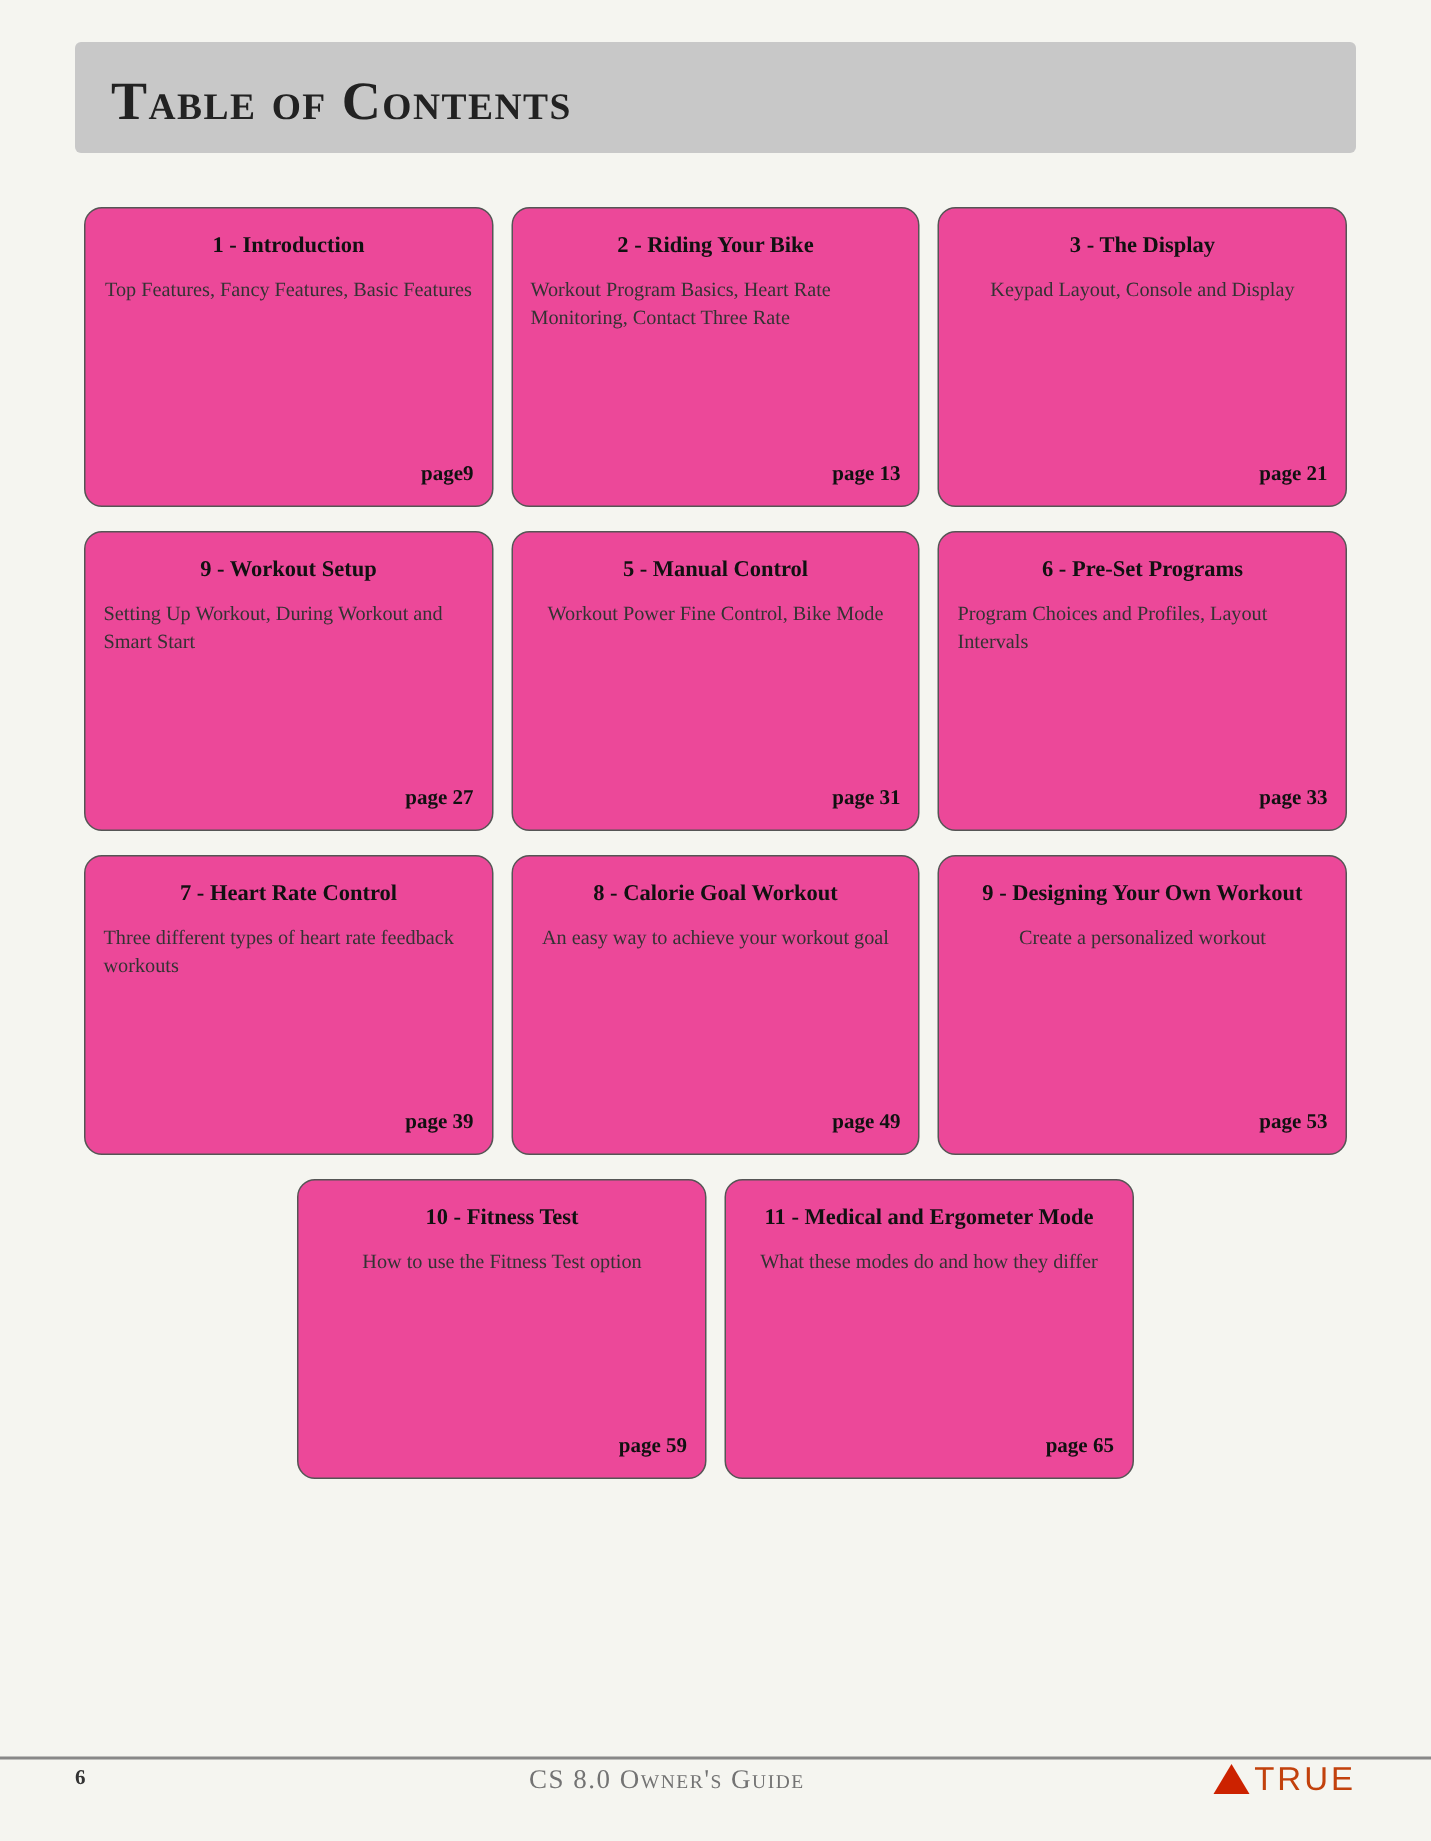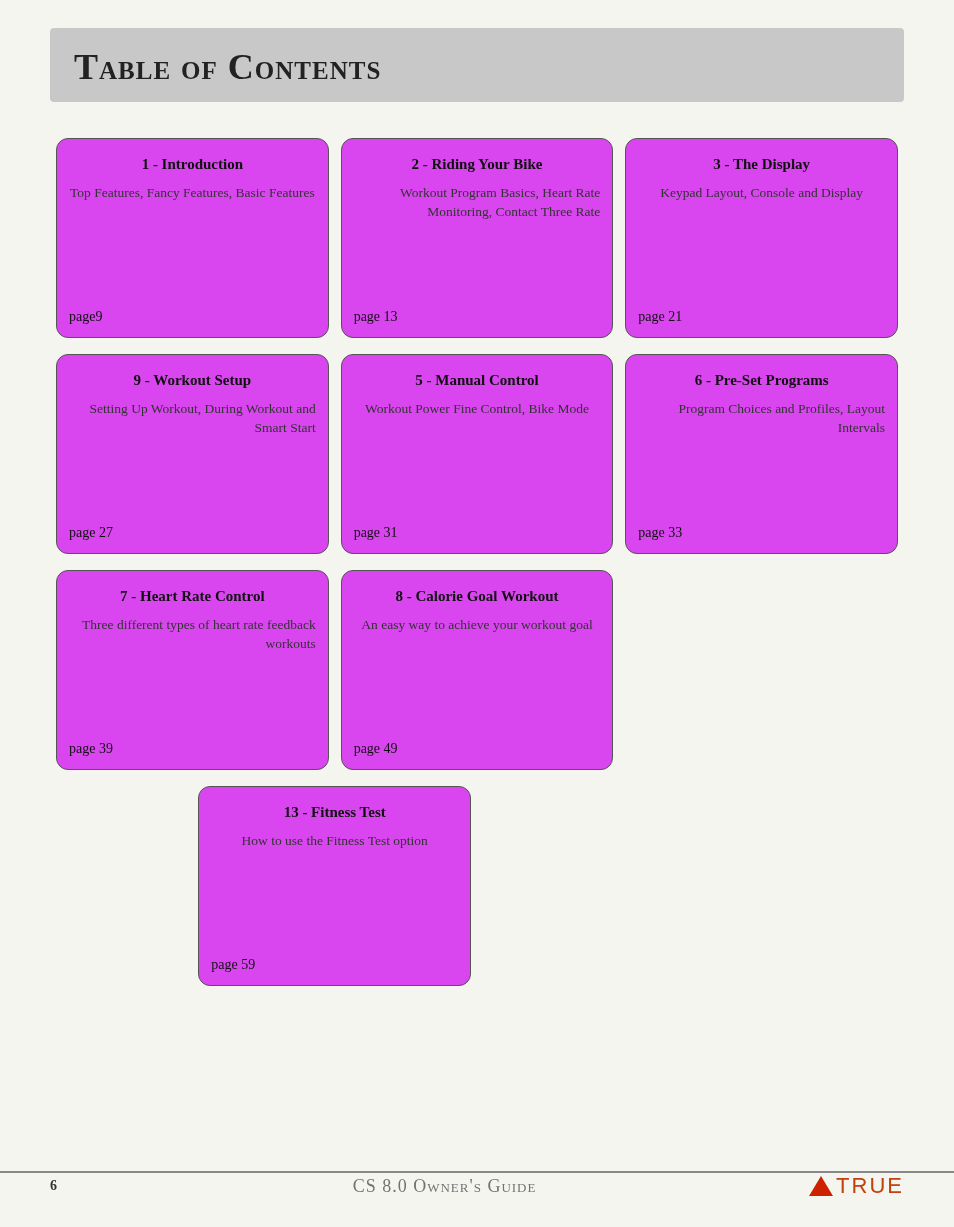--- a/index.html
+++ b/index.html
@@ -33,52 +33,52 @@
       letter-spacing: 1px;
       font-variant: small-caps;
     }
 
     
     .toc-card {
       border: 1.5px solid #555;
       border-radius: 12px;
       margin: 6px;
       padding: 16px 12px 12px 12px;
-      background: #d946ef;
+      background: #ec4899;
       text-align: center;
       display: flex;
       flex-direction: column;
       align-items: center;
       min-height: 200px;
     }
 
     .card-title {
       font-weight: bold;
       font-size: 15px;
       color: #111;
       margin-bottom: 8px;
       line-height: 1.3;
     }
 
     .card-desc {
       font-size: 13.5px;
       color: #333;
       line-height: 1.45;
       flex: 1;
-      text-align: right;
+      text-align: left;
     }
 
     .card-page {
-      font-weight: normal;
+      font-weight: bold;
       font-size: 14px;
       color: #111;
       margin-top: 12px;
       align-self: flex-end;
       width: 100%;
-      text-align: left;
+      text-align: right;
     }
 
     
     .grid-row {
       display: grid;
       grid-template-columns: repeat(3, 1fr);
       margin-bottom: 4px;
     }
     .grid-row-2col {
       display: grid;
@@ -186,27 +186,37 @@
     <div class="toc-card">
       <div class="card-title">7 - Heart Rate Control</div>
       <div class="card-desc">Three different types of heart rate feedback workouts</div>
       <div class="card-page">page 39</div>
     </div>
     <div class="toc-card">
       <div class="card-title">8 - Calorie Goal Workout</div>
       <div class="card-desc">An easy way to achieve your workout goal</div>
       <div class="card-page">page 49</div>
     </div>
+    <div class="toc-card">
+      <div class="card-title">9 - Designing Your Own Workout</div>
+      <div class="card-desc">Create a personalized workout</div>
+      <div class="card-page">page 53</div>
+    </div>
   </div>
 
   <div class="grid-row-2col">
     <div class="toc-card">
-      <div class="card-title">13 - Fitness Test</div>
+      <div class="card-title">10 - Fitness Test</div>
       <div class="card-desc">How to use the Fitness Test option</div>
       <div class="card-page">page 59</div>
+    </div>
+    <div class="toc-card">
+      <div class="card-title">11 - Medical and Ergometer Mode</div>
+      <div class="card-desc">What these modes do and how they differ</div>
+      <div class="card-page">page 65</div>
     </div>
   </div>
 
   <div class="footer">
     <span class="footer-page-num">6</span>
     <span class="footer-title">CS 8.0 Owner's Guide</span>
     <div class="footer-logo">
       <div class="logo-triangle"></div>
       <span class="logo-text">TRUE</span>
     </div>

